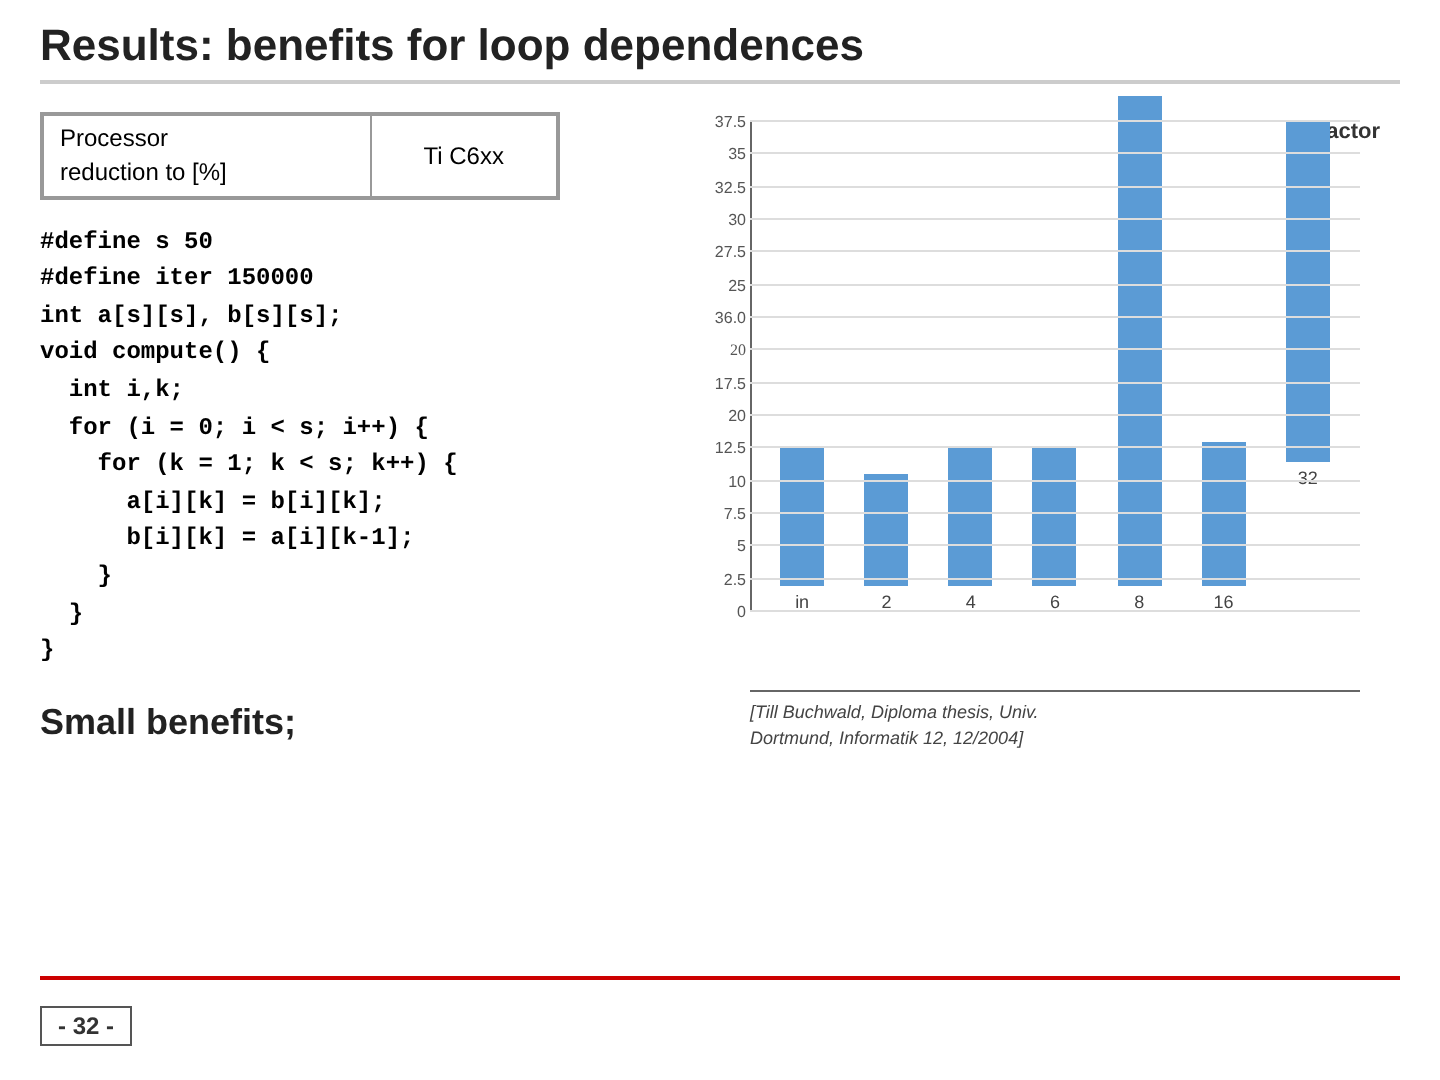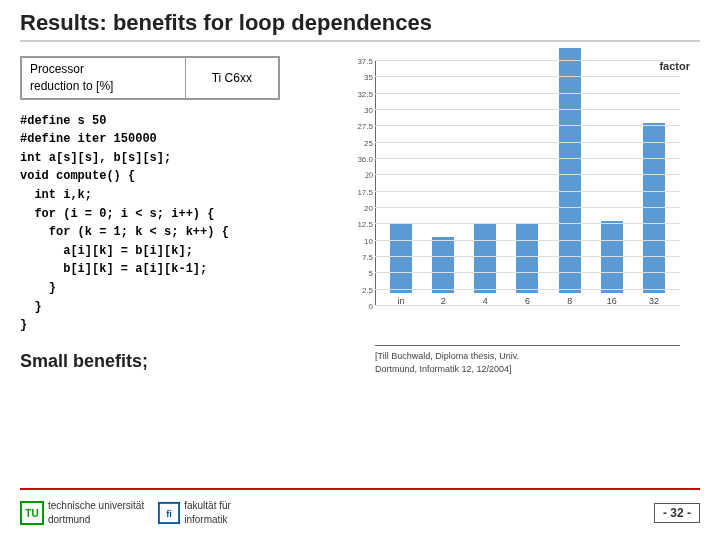--- a/index.html
+++ b/index.html
@@ -182,20 +182,21 @@
       margin-top: 4px;
       margin-left: 35px;
     }
 
     .citation-box {
       margin-top: 4px;
       font-size: 9px;
       color: #444;
       line-height: 1.4;
       margin-left: 35px;
+      font-style: italic;
     }
 
     
     .footer {
       display: flex;
       align-items: center;
       justify-content: space-between;
       border-top: 2px solid #c00;
       padding-top: 5px;
       margin-top: auto;
@@ -321,21 +322,21 @@
                 <div class="bar-label" style="font-size: 9px; color: rgb(68, 68, 68); margin-top: 2px;">6</div>
               </div>
               <div class="bar-group" style="display: flex; flex-direction: column; align-items: center; flex: 1 1 0%; justify-content: flex-end; height: 100%;">
                 <div class="bar" style="width: 22px; height: 100%; background-color: rgb(91, 155, 213); flex-shrink: 0;"></div>
                 <div class="bar-label" style="font-size: 9px; color: rgb(68, 68, 68); margin-top: 2px;">8</div>
               </div>
               <div class="bar-group" style="display: flex; flex-direction: column; align-items: center; flex: 1 1 0%; justify-content: flex-end; height: 100%;">
                 <div class="bar" style="width: 22px; height: 29.3333%; background-color: rgb(91, 155, 213); flex-shrink: 0;"></div>
                 <div class="bar-label" style="font-size: 9px; color: rgb(68, 68, 68); margin-top: 2px;">16</div>
               </div>
-              <div class="bar-group" style="display: flex; flex-direction: column; align-items: center; flex: 1 1 0%; justify-content: flex-end; height: 100%;">
+              <div class="bar-group" style="display: flex; flex-direction: column; align-items: center; flex: 1 1 0%; height: 100%;">
                 <div class="bar" style="width: 22px; height: 69.3333%; background-color: rgb(91, 155, 213); flex-shrink: 0;"></div>
                 <div class="bar-label" style="font-size: 9px; color: rgb(68, 68, 68); margin-top: 2px;">32</div>
               </div>
             </div>
         <div class="y-grid-line" style="bottom: 100%; position: absolute; left: 0px; right: 0px; border-top: 1px solid rgb(221, 221, 221);"></div>
             <span class="y-label" style="position: absolute; right: calc(100% + 2px); bottom: 100%; font-size: 8px; color: rgb(85, 85, 85); transform: translateY(50%); white-space: nowrap;">37.5</span>
             <div class="y-grid-line" style="bottom: 93.3333%; position: absolute; left: 0px; right: 0px; border-top: 1px solid rgb(221, 221, 221);"></div>
             <span class="y-label" style="position: absolute; right: calc(100% + 2px); bottom: 93.3333%; font-size: 8px; color: rgb(85, 85, 85); transform: translateY(50%); white-space: nowrap;">35</span>
             <div class="y-grid-line" style="bottom: 86.6667%; position: absolute; left: 0px; right: 0px; border-top: 1px solid rgb(221, 221, 221);"></div>
             <span class="y-label" style="position: absolute; right: calc(100% + 2px); bottom: 86.6667%; font-size: 8px; color: rgb(85, 85, 85); transform: translateY(50%); white-space: nowrap;">32.5</span>
@@ -372,44 +373,20 @@
         <div class="chart-x-title">factor</div>
       </div>
 
       <div class="citation-box" style="white-space:pre-line;">[Till Buchwald, Diploma thesis, Univ.
 Dortmund, Informatik 12, 12/2004]</div>
     </div>
 
   </div>
 
   <div class="footer">
-    <div class="footer-left">
-
-      <div class="tu-logo">
-        <svg class="tu-logo-symbol" viewBox="0 0 24 24" xmlns="http://www.w3.org/2000/svg">
-          <rect x="1" y="1" width="22" height="22" fill="none" stroke="#009900" stroke-width="2"></rect>
-          <text x="12" y="16" text-anchor="middle" font-size="10" font-weight="bold" fill="#009900" font-family="Arial">TU</text>
-        </svg>
-        <div class="footer-text">
-          <div>technische universität</div>
-          <div>dortmund</div>
-        </div>
-      </div>
-
-      <div class="fi-logo">
-        <svg class="fi-logo-symbol" viewBox="0 0 24 24" xmlns="http://www.w3.org/2000/svg">
-          <rect x="1" y="1" width="22" height="22" fill="none" stroke="#0055aa" stroke-width="2"></rect>
-          <text x="12" y="16" text-anchor="middle" font-size="10" font-weight="bold" fill="#0055aa" font-family="Arial">fi</text>
-        </svg>
-        <div class="footer-text">
-          <div>fakultät für</div>
-          <div>informatik</div>
-        </div>
-      </div>
-    </div>
 
 
     <div class="footer-right">
       <span class="page-num">- 32 -</span>
     </div>
   </div>
 
 </div>
 
 </body></html>

